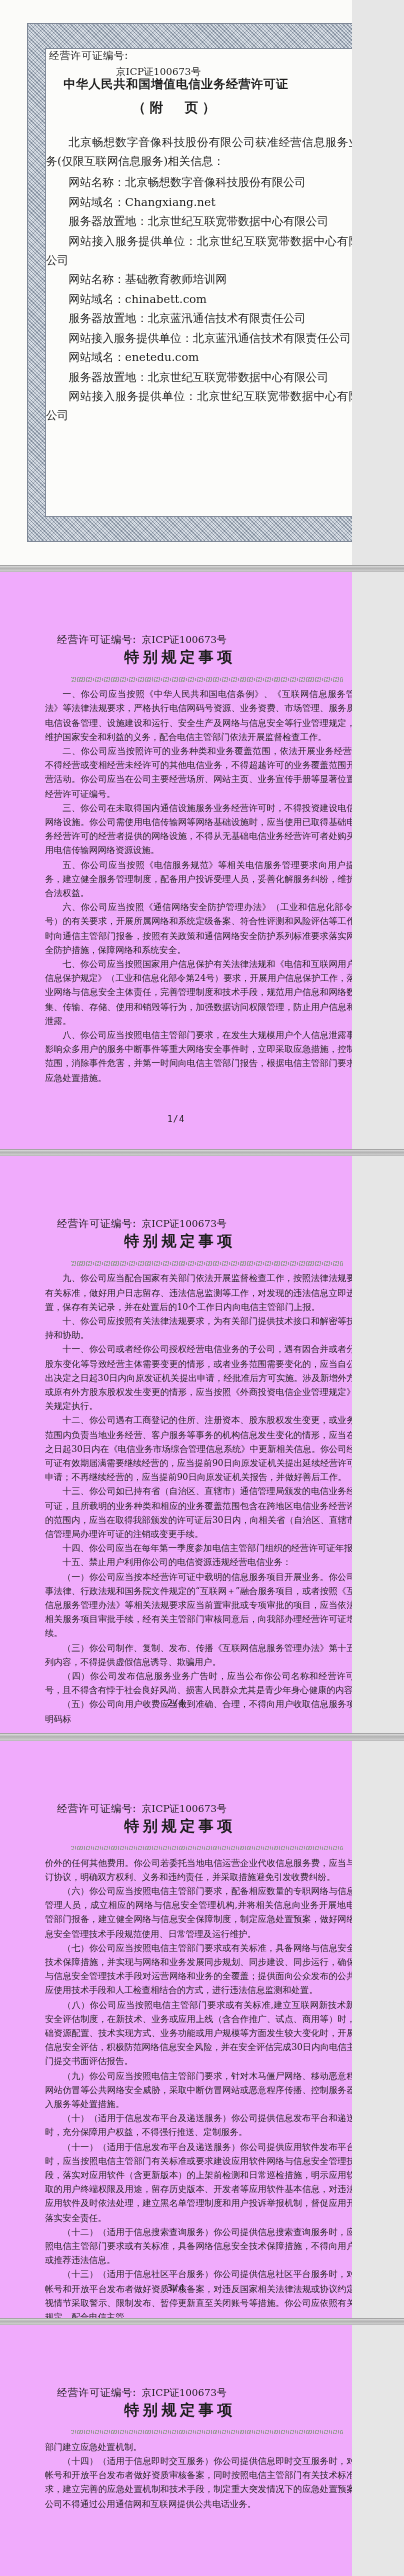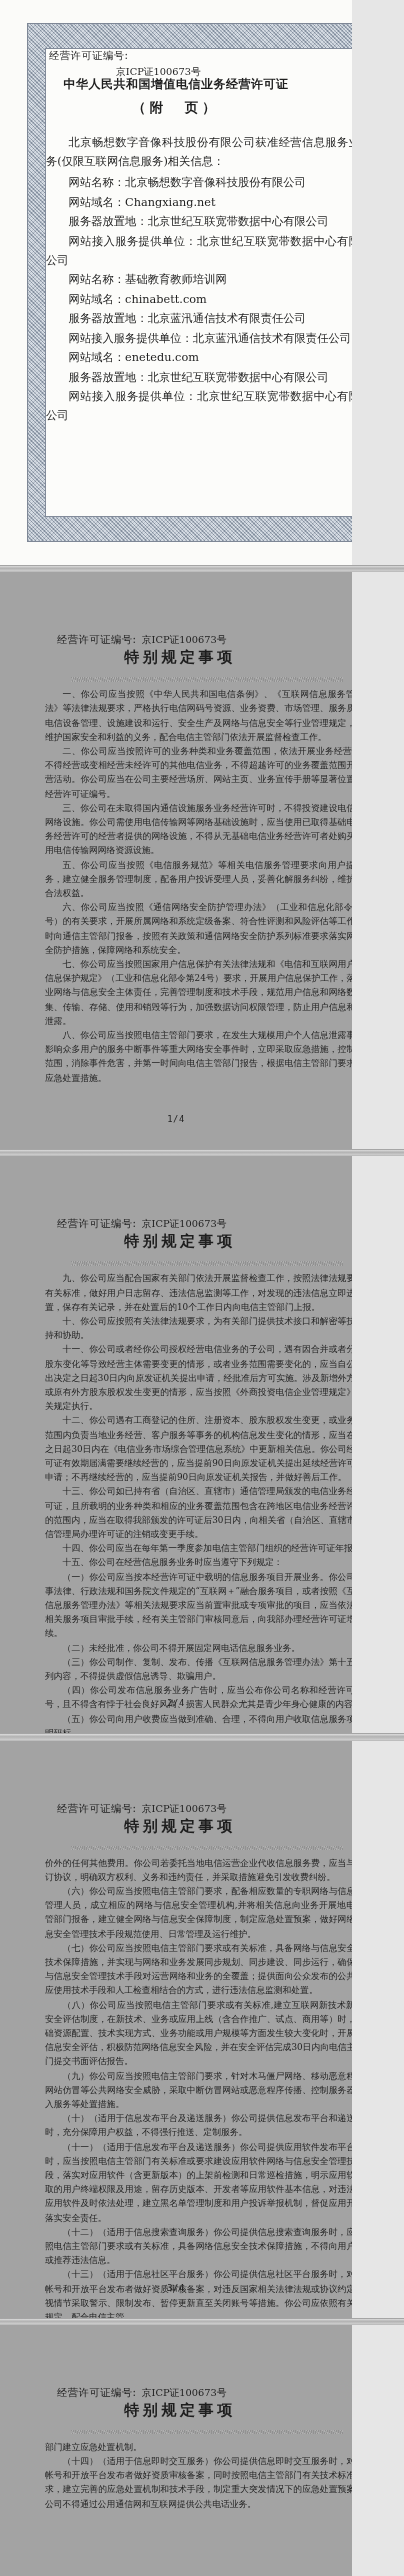--- a/index.html
+++ b/index.html
@@ -1,19 +1,19 @@
 <!DOCTYPE html>
 <html style="font-size:8.2px"><head>
 <meta charset="utf-8">
 <style>
   html,body{margin:0;padding:0;background:#e6e6e6;}
   .canvas{position:relative;width:405px;font-family:"DejaVu Serif","Liberation Serif",serif;color:#1e1e1e;}
   .page{position:relative;width:352px;overflow:hidden;}
   .page.cert{height:565px;background:#fbfbf9;}
-  .page.prov{height:577px;background:#a3a3a3;}
+  .page.prov{height:577px;background:#f0abfc;}
   .page.prov.last{height:550px;}
   .sep{height:7.2px;width:405px;background:linear-gradient(#dcdcdc,#b2b2b2 45%,#cecece);border-top:0.5px solid #a5a5a5;border-bottom:0.5px solid #bdbdbd;box-sizing:border-box;}
 
   
   .frame{position:absolute;left:27px;top:23px;width:351px;height:519px;box-sizing:border-box;
     border:0.5px solid #7e8796;
     background:
       repeating-linear-gradient(45deg, rgba(125,137,153,.60) 0 1px, rgba(218,224,231,.60) 1px 2.6px),
       repeating-linear-gradient(-45deg, #8e99a8 0 1px, #ccd3dc 1px 2.6px);}
   .frame::before{content:"";position:absolute;top:24px;bottom:24px;left:17px;right:17px;
@@ -103,23 +103,22 @@
     </div>
     <h2 class="prov-title">特别规定事项</h2>
     <div class="wavy"></div>
     <div class="ptext">
       <p>九、你公司应当配合国家有关部门依法开展监督检查工作，按照法律法规要求或有关标准，做好用户日志留存、违法信息监测等工作，对发现的违法信息立即进行处置，保存有关记录，并在处置后的10个工作日内向电信主管部门上报。</p>
         <p>十、你公司应按照有关法律法规要求，为有关部门提供技术接口和解密等技术支持和协助。</p>
         <p>十一、你公司或者经你公司授权经营电信业务的子公司，遇有因合并或者分立、股东变化等导致经营主体需要变更的情形，或者业务范围需要变化的，应当自公司作出决定之日起30日内向原发证机关提出申请，经批准后方可实施。涉及新增外方股东或原有外方股东股权发生变更的情形，应当按照《外商投资电信企业管理规定》的有关规定执行。</p>
         <p>十二、你公司遇有工商登记的住所、注册资本、股东股权发生变更，或业务覆盖范围内负责当地业务经营、客户服务等事务的机构信息发生变化的情形，应当在变更之日起30日内在《电信业务市场综合管理信息系统》中更新相关信息。你公司经营许可证有效期届满需要继续经营的，应当提前90日向原发证机关提出延续经营许可证的申请；不再继续经营的，应当提前90日向原发证机关报告，并做好善后工作。</p>
         <p>十三、你公司如已持有省（自治区、直辖市）通信管理局颁发的电信业务经营许可证，且所载明的业务种类和相应的业务覆盖范围包含在跨地区电信业务经营许可证的范围内，应当在取得我部颁发的许可证后30日内，向相关省（自治区、直辖市）通信管理局办理许可证的注销或变更手续。</p>
         <p>十四、你公司应当在每年第一季度参加电信主管部门组织的经营许可证年报。</p>
-        <p>十五、你公司在经营信息服务业务时应当遵守下列规定：</p>
+        <p>十五、禁止用户利用你公司的电信资源违规经营电信业务：</p>
         <p>（一）你公司应当按本经营许可证中载明的信息服务项目开展业务。你公司拟从事法律、行政法规和国务院文件规定的“互联网＋”融合服务项目，或者按照《互联网信息服务管理办法》等相关法规要求应当前置审批或专项审批的项目，应当依法办理相关服务项目审批手续，经有关主管部门审核同意后，向我部办理经营许可证增项手续。</p>
-        <p>（二）未经批准，你公司不得开展固定网电话信息服务业务。</p>
         <p>（三）你公司制作、复制、发布、传播《互联网信息服务管理办法》第十五条所列内容，不得提供虚假信息诱导、欺骗用户。</p>
         <p>（四）你公司发布信息服务业务广告时，应当公布你公司名称和经营许可证编号，且不得含有悖于社会良好风尚、损害人民群众尤其是青少年身心健康的内容。</p>
         <p>（五）你公司向用户收费应当做到准确、合理，不得向用户收取信息服务项目中明码标</p>
     </div>
     <div class="pageno">2/4</div>
   </section>
 
   <div class="sep"></div>
 
   <section class="page prov">

